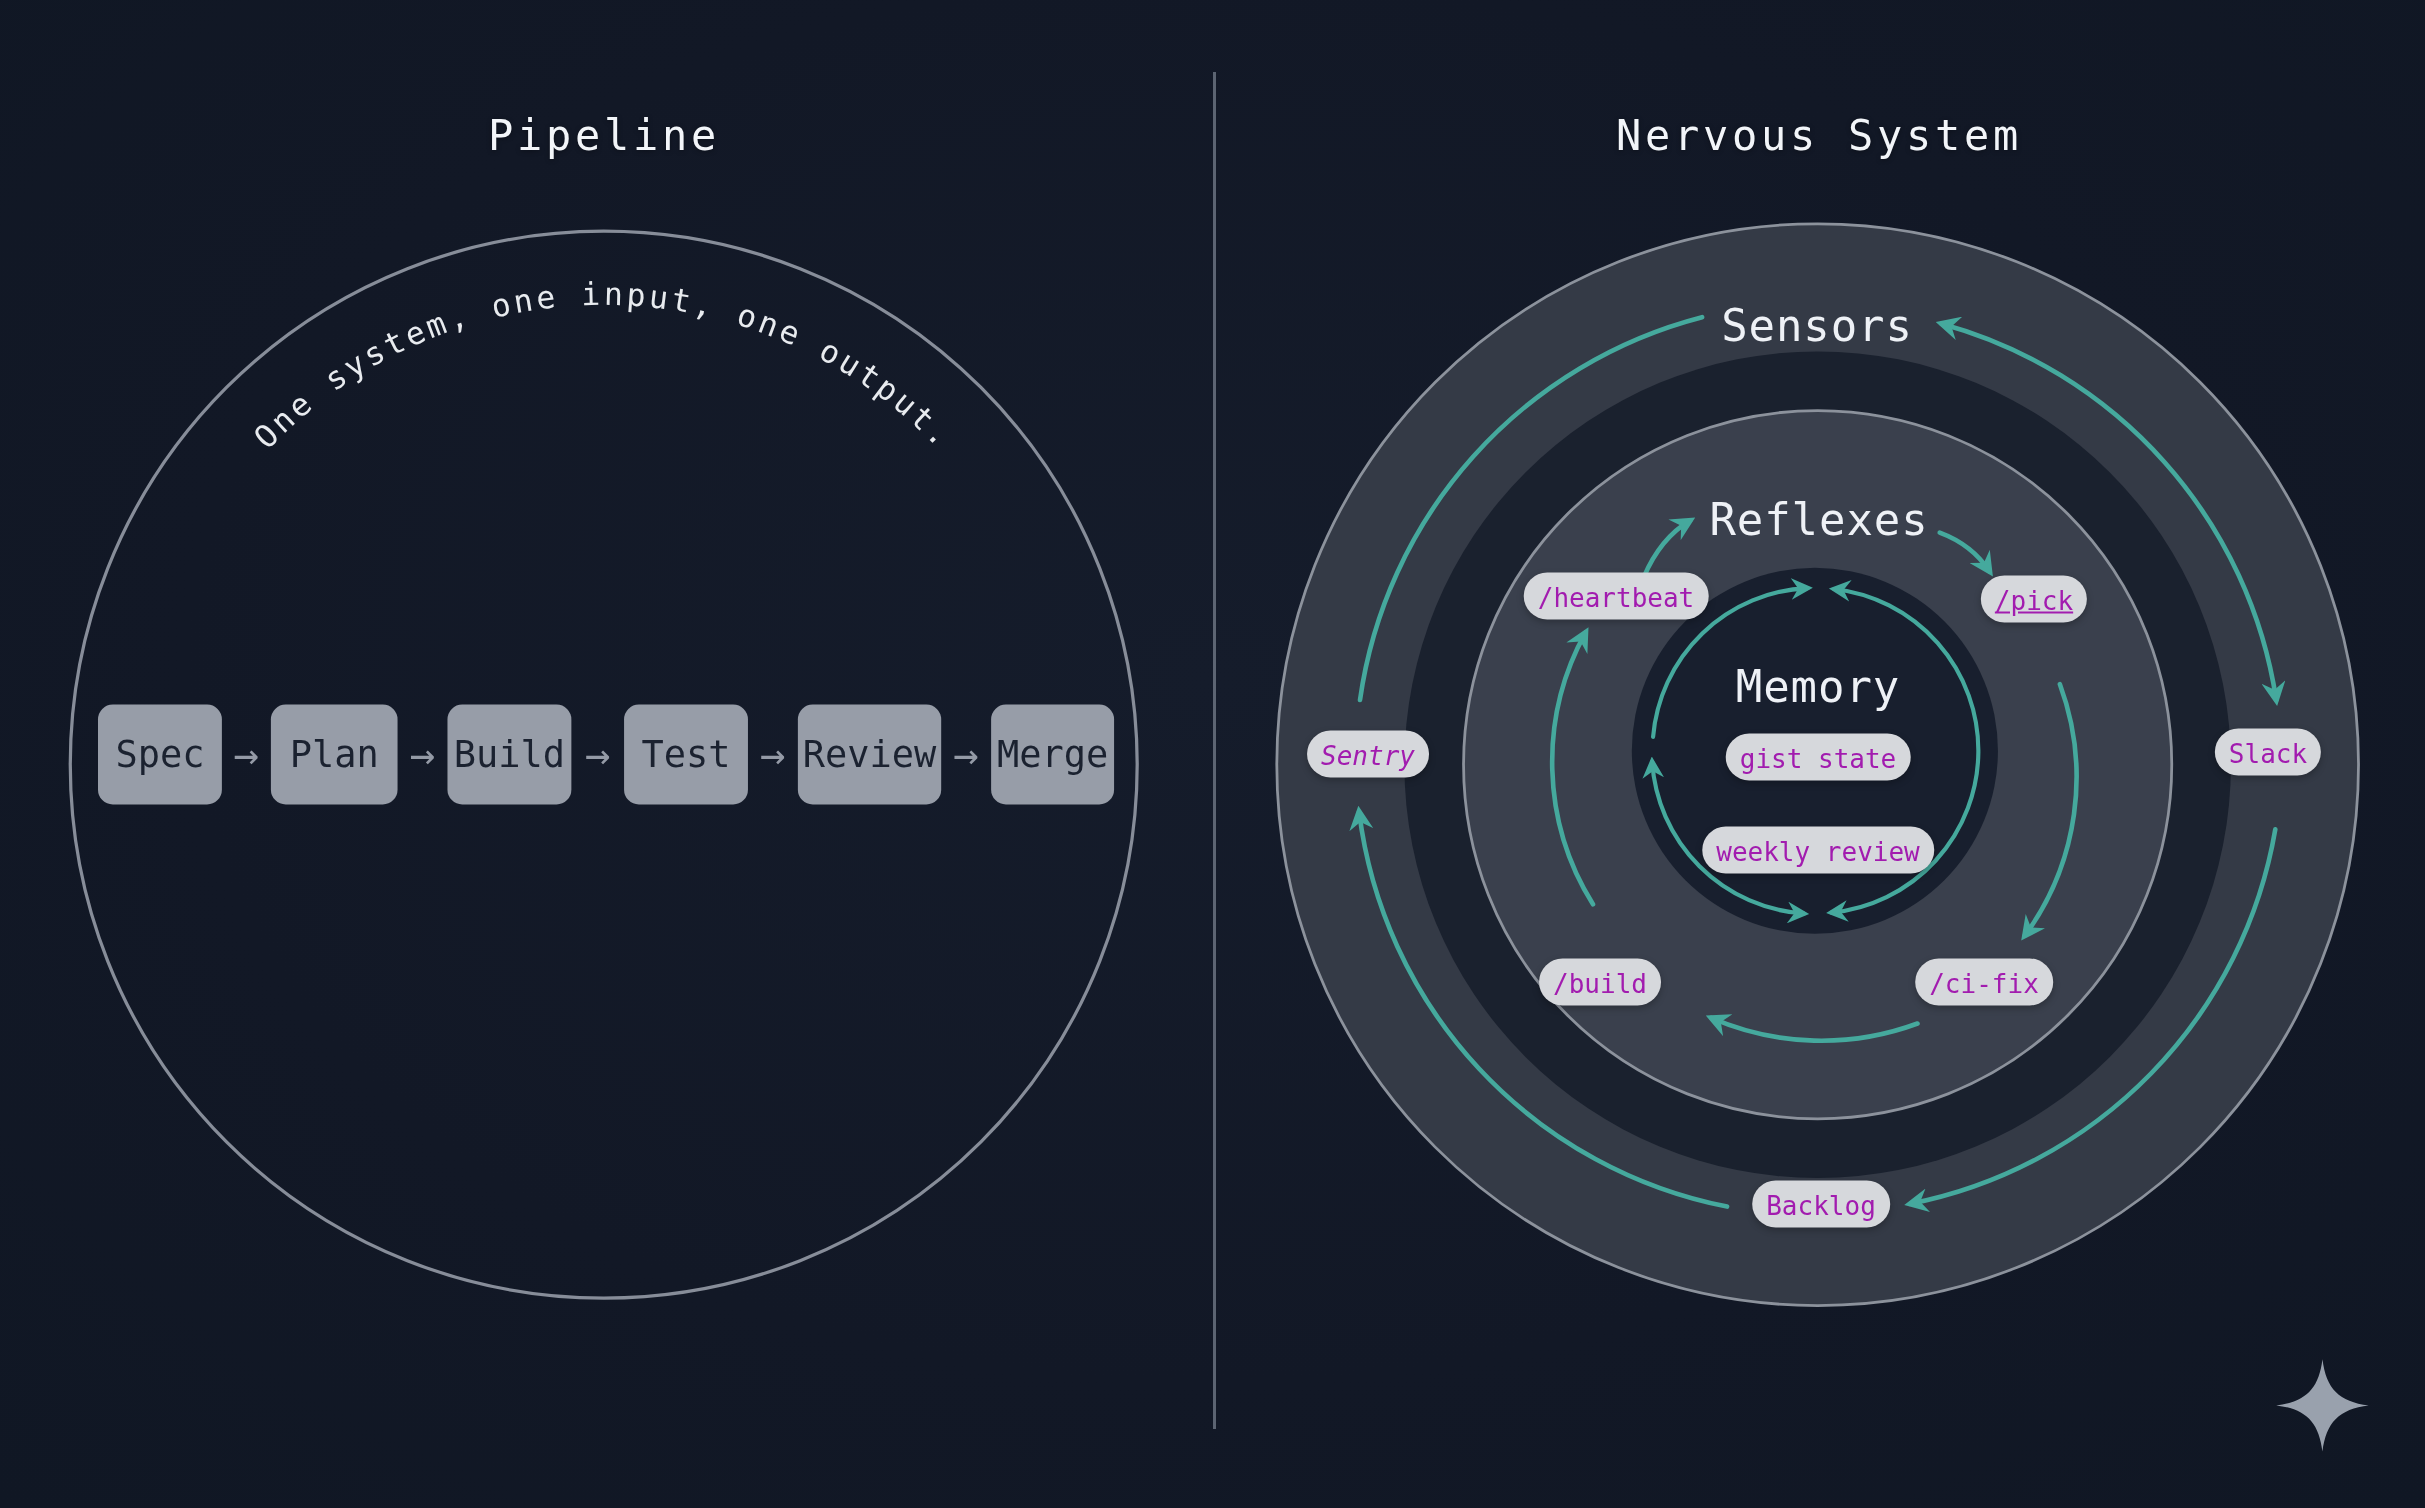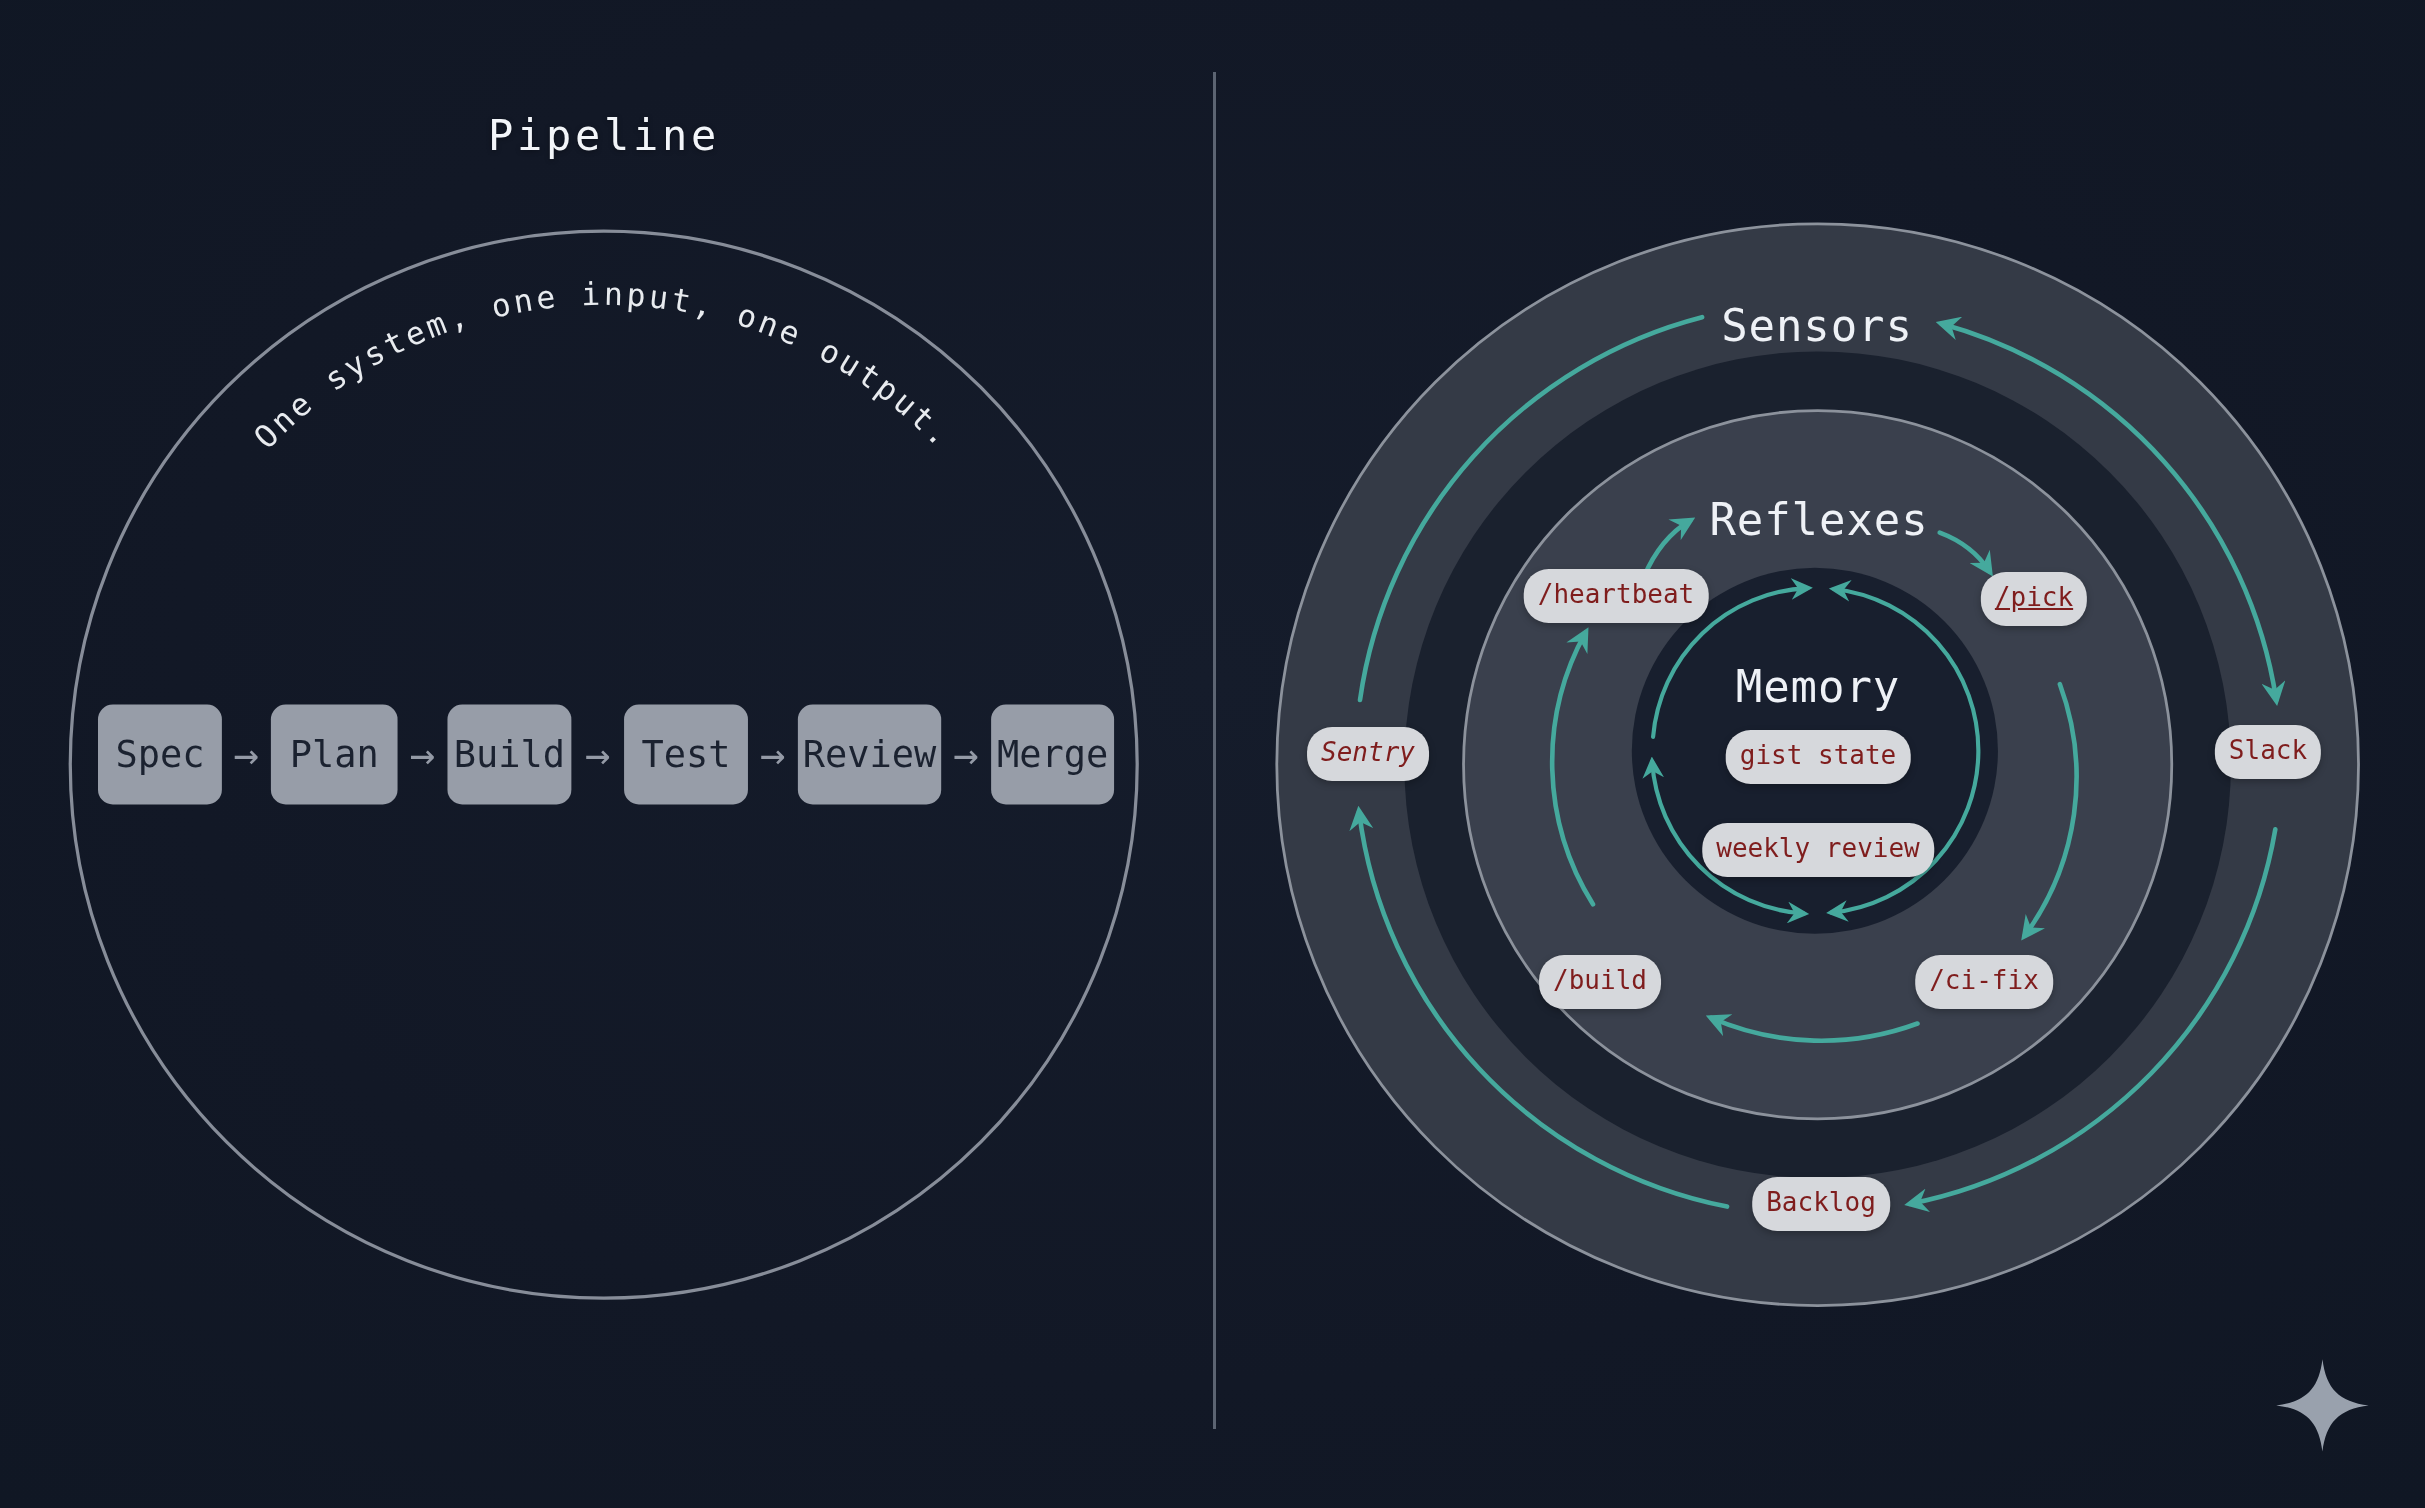--- a/index.html
+++ b/index.html
@@ -4,22 +4,22 @@
 <style>
   html,body{margin:0;padding:0;background:#0d1420;}
   .stage{position:relative;width:2426px;height:1509px;overflow:hidden;
          background:radial-gradient(ellipse at 50% 45%, #151c2b 0%, #121826 60%, #101724 100%);
          font-family:"DejaVu Sans Mono", monospace;}
   svg.layer{position:absolute;inset:0;width:2426px;height:1509px;display:block;}
   .title{position:absolute;transform:translate(-50%,-50%);color:#f2f5f9;font-size:42px;
          letter-spacing:3.7px;white-space:nowrap;text-shadow:0 1.8px 5.5px rgba(0,0,0,.35);}
   .ring-label{position:absolute;transform:translate(-50%,-50%);color:#eef1f6;font-size:44px;
          letter-spacing:0.9px;white-space:nowrap;}
-  .pill{position:absolute;transform:translate(-50%,-50%);background:#d6d8dc;color:#7f1d1d;
-        font-size:26px;height:54px;line-height:50px;padding:0 14px;border-radius:25px;
+  .pill{position:absolute;transform:translate(-50%,-50%);background:#d6d8dc;color:#a21caf;
+        font-size:26px;height:47px;line-height:50px;padding:0 14px;border-radius:25px;
         white-space:nowrap;box-shadow:0 2.8px 7.4px rgba(0,0,0,.25);}
   .divider{position:absolute;left:1213px;top:72px;width:2.8px;height:1357px;background:#6a7280;opacity:.85;}
 </style>
 </head>
 <body>
 
 <div class="stage">
 
   <svg class="layer" viewBox="0 0 2624 1632" xmlns="http://www.w3.org/2000/svg">
     <defs>
@@ -88,20 +88,21 @@
     </g>
 
     <g transform="translate(2462,1470)">
       <path d="M 50 0 C 54 32 68 46 100 50 C 68 54 54 68 50 100 C 46 68 32 54 0 50 C 32 46 46 32 50 0 Z" fill="#99a1ad"></path>
     </g>
   </svg>
 
   <div class="divider"></div>
 
   <div class="title" style="left:604px;top:135px;">Pipeline</div>
+  <div class="title" style="left:1819px;top:135px;">Nervous System</div>
 
   <div class="ring-label" style="left:1817px;top:325px;">Sensors</div>
   <div class="ring-label" style="left:1819px;top:519px;">Reflexes</div>
   <div class="ring-label" style="left:1818px;top:686px;">Memory</div>
 
   <div class="pill" style="left:1368px;top:754px;font-style:italic;">Sentry</div>
   <div class="pill" style="left:2268px;top:752px;">Slack</div>
   <div class="pill" style="left:1821px;top:1204px;">Backlog</div>
 
   <div class="pill" style="left:1616px;top:596px;">/heartbeat</div>

